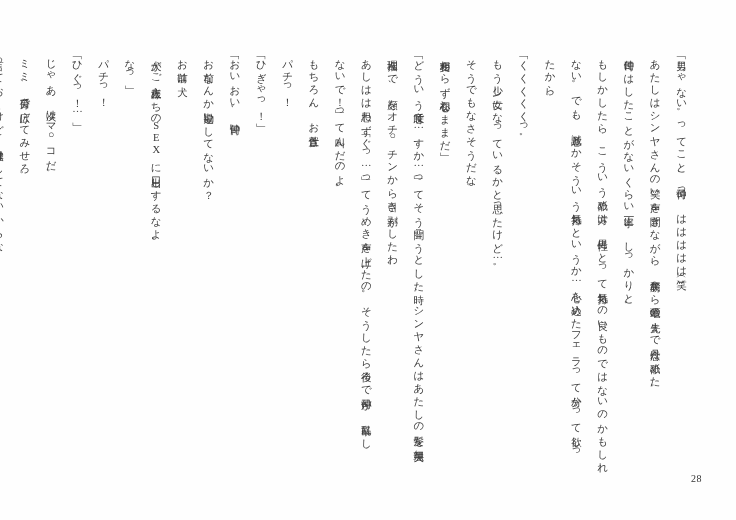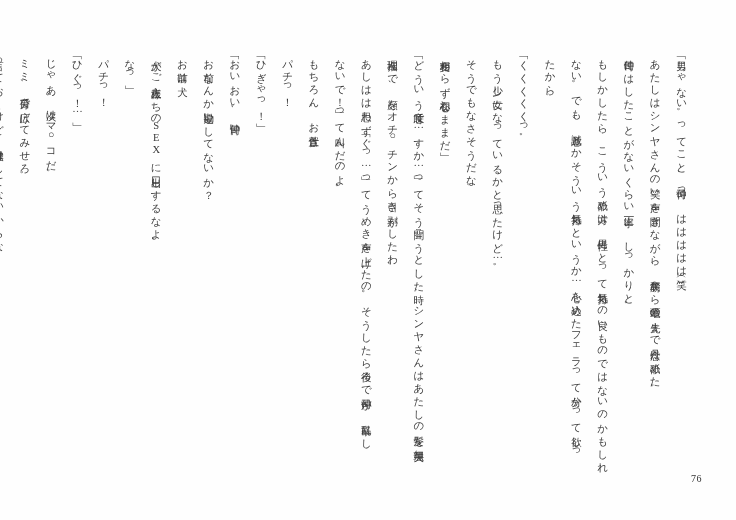--- a/index.html
+++ b/index.html
@@ -84,15 +84,15 @@
       <div class="col">もう少し女になっているかと思ったけど…。</div>
       <div class="col">「くくくくくっ。</div>
       <div class="col">たから。</div>
       <div class="col">ない。でも、誠意とかそういう気持ちというか…心を込めたフェラって分かって欲しっ</div>
       <div class="col">もしかしたら、こういう舐め方は、男性にとって気持ちの良いものではないのかもしれ</div>
       <div class="col">仲司にはしたことがないくらい丁寧に、しっかりと。</div>
       <div class="col">あたしはシンヤさんの笑い声を聞きながら、裏筋から亀頭の先まで丹念に舐めた。</div>
       <div class="col">「男じゃない。ってこと、仲司っ、ははははは（笑）</div>
     </div>
 
-  <div id="page-number">76</div>
+  <div id="page-number">28</div>
 
 </div>
 
 </body></html>

